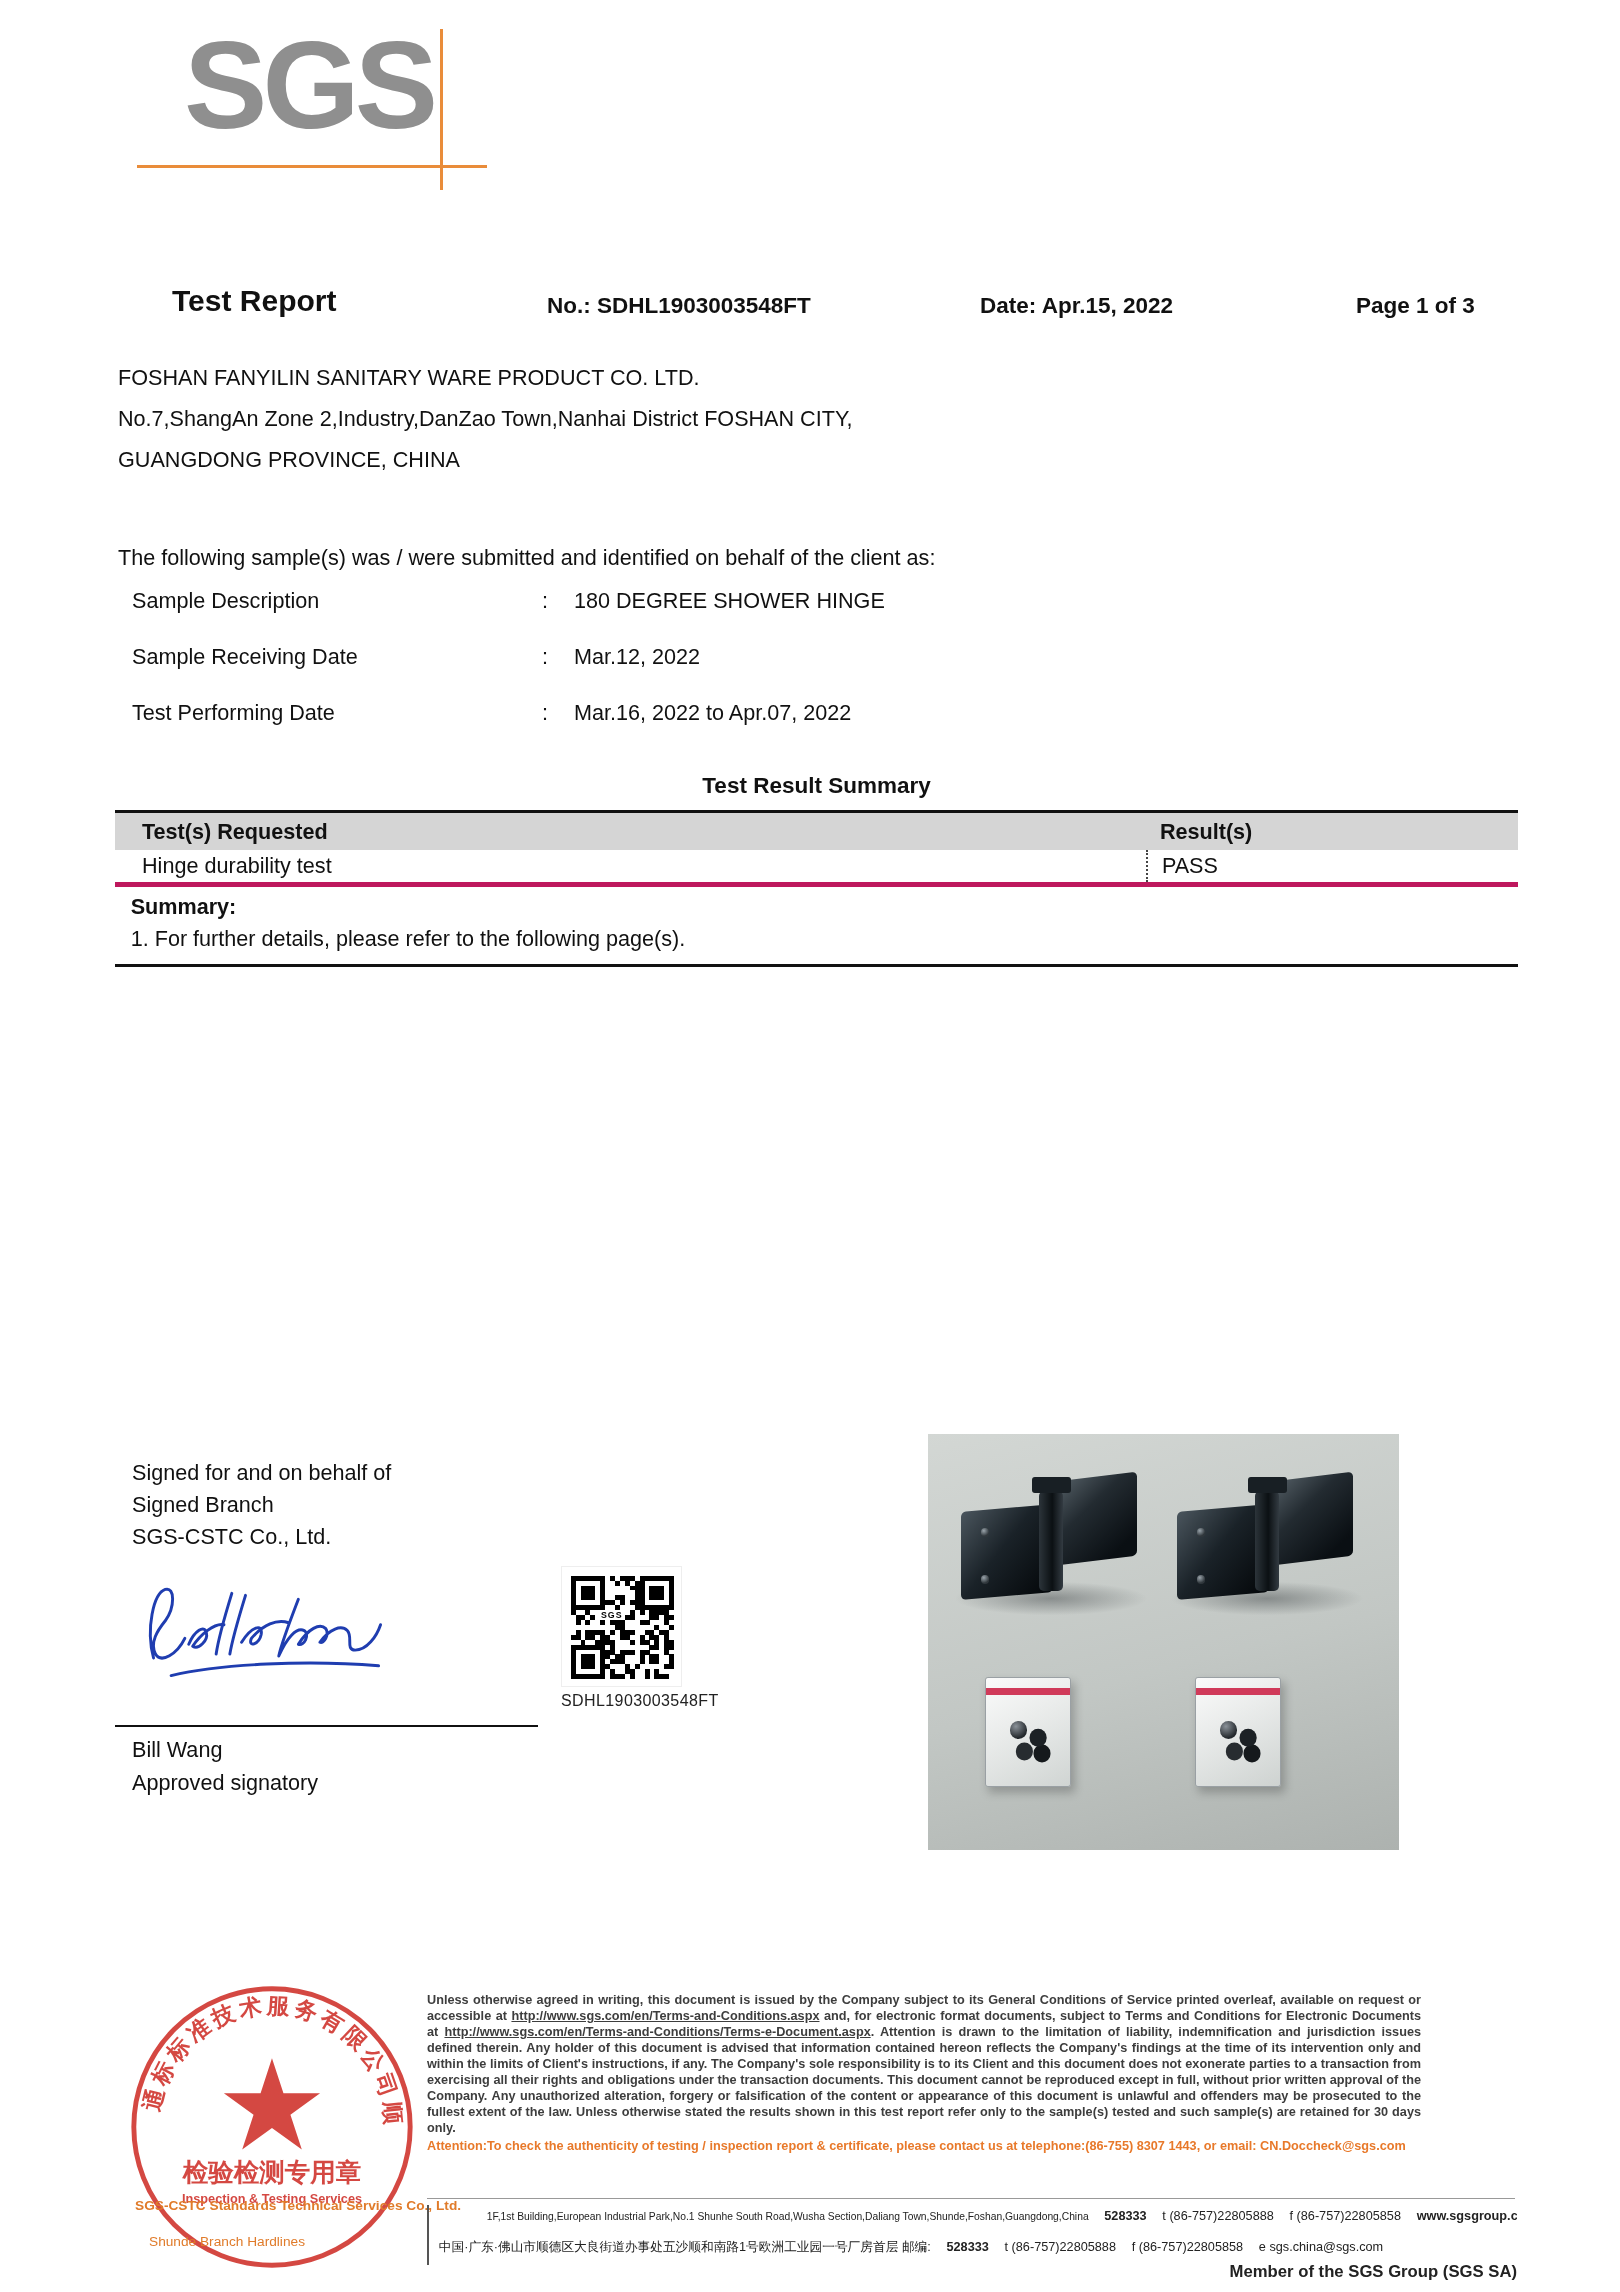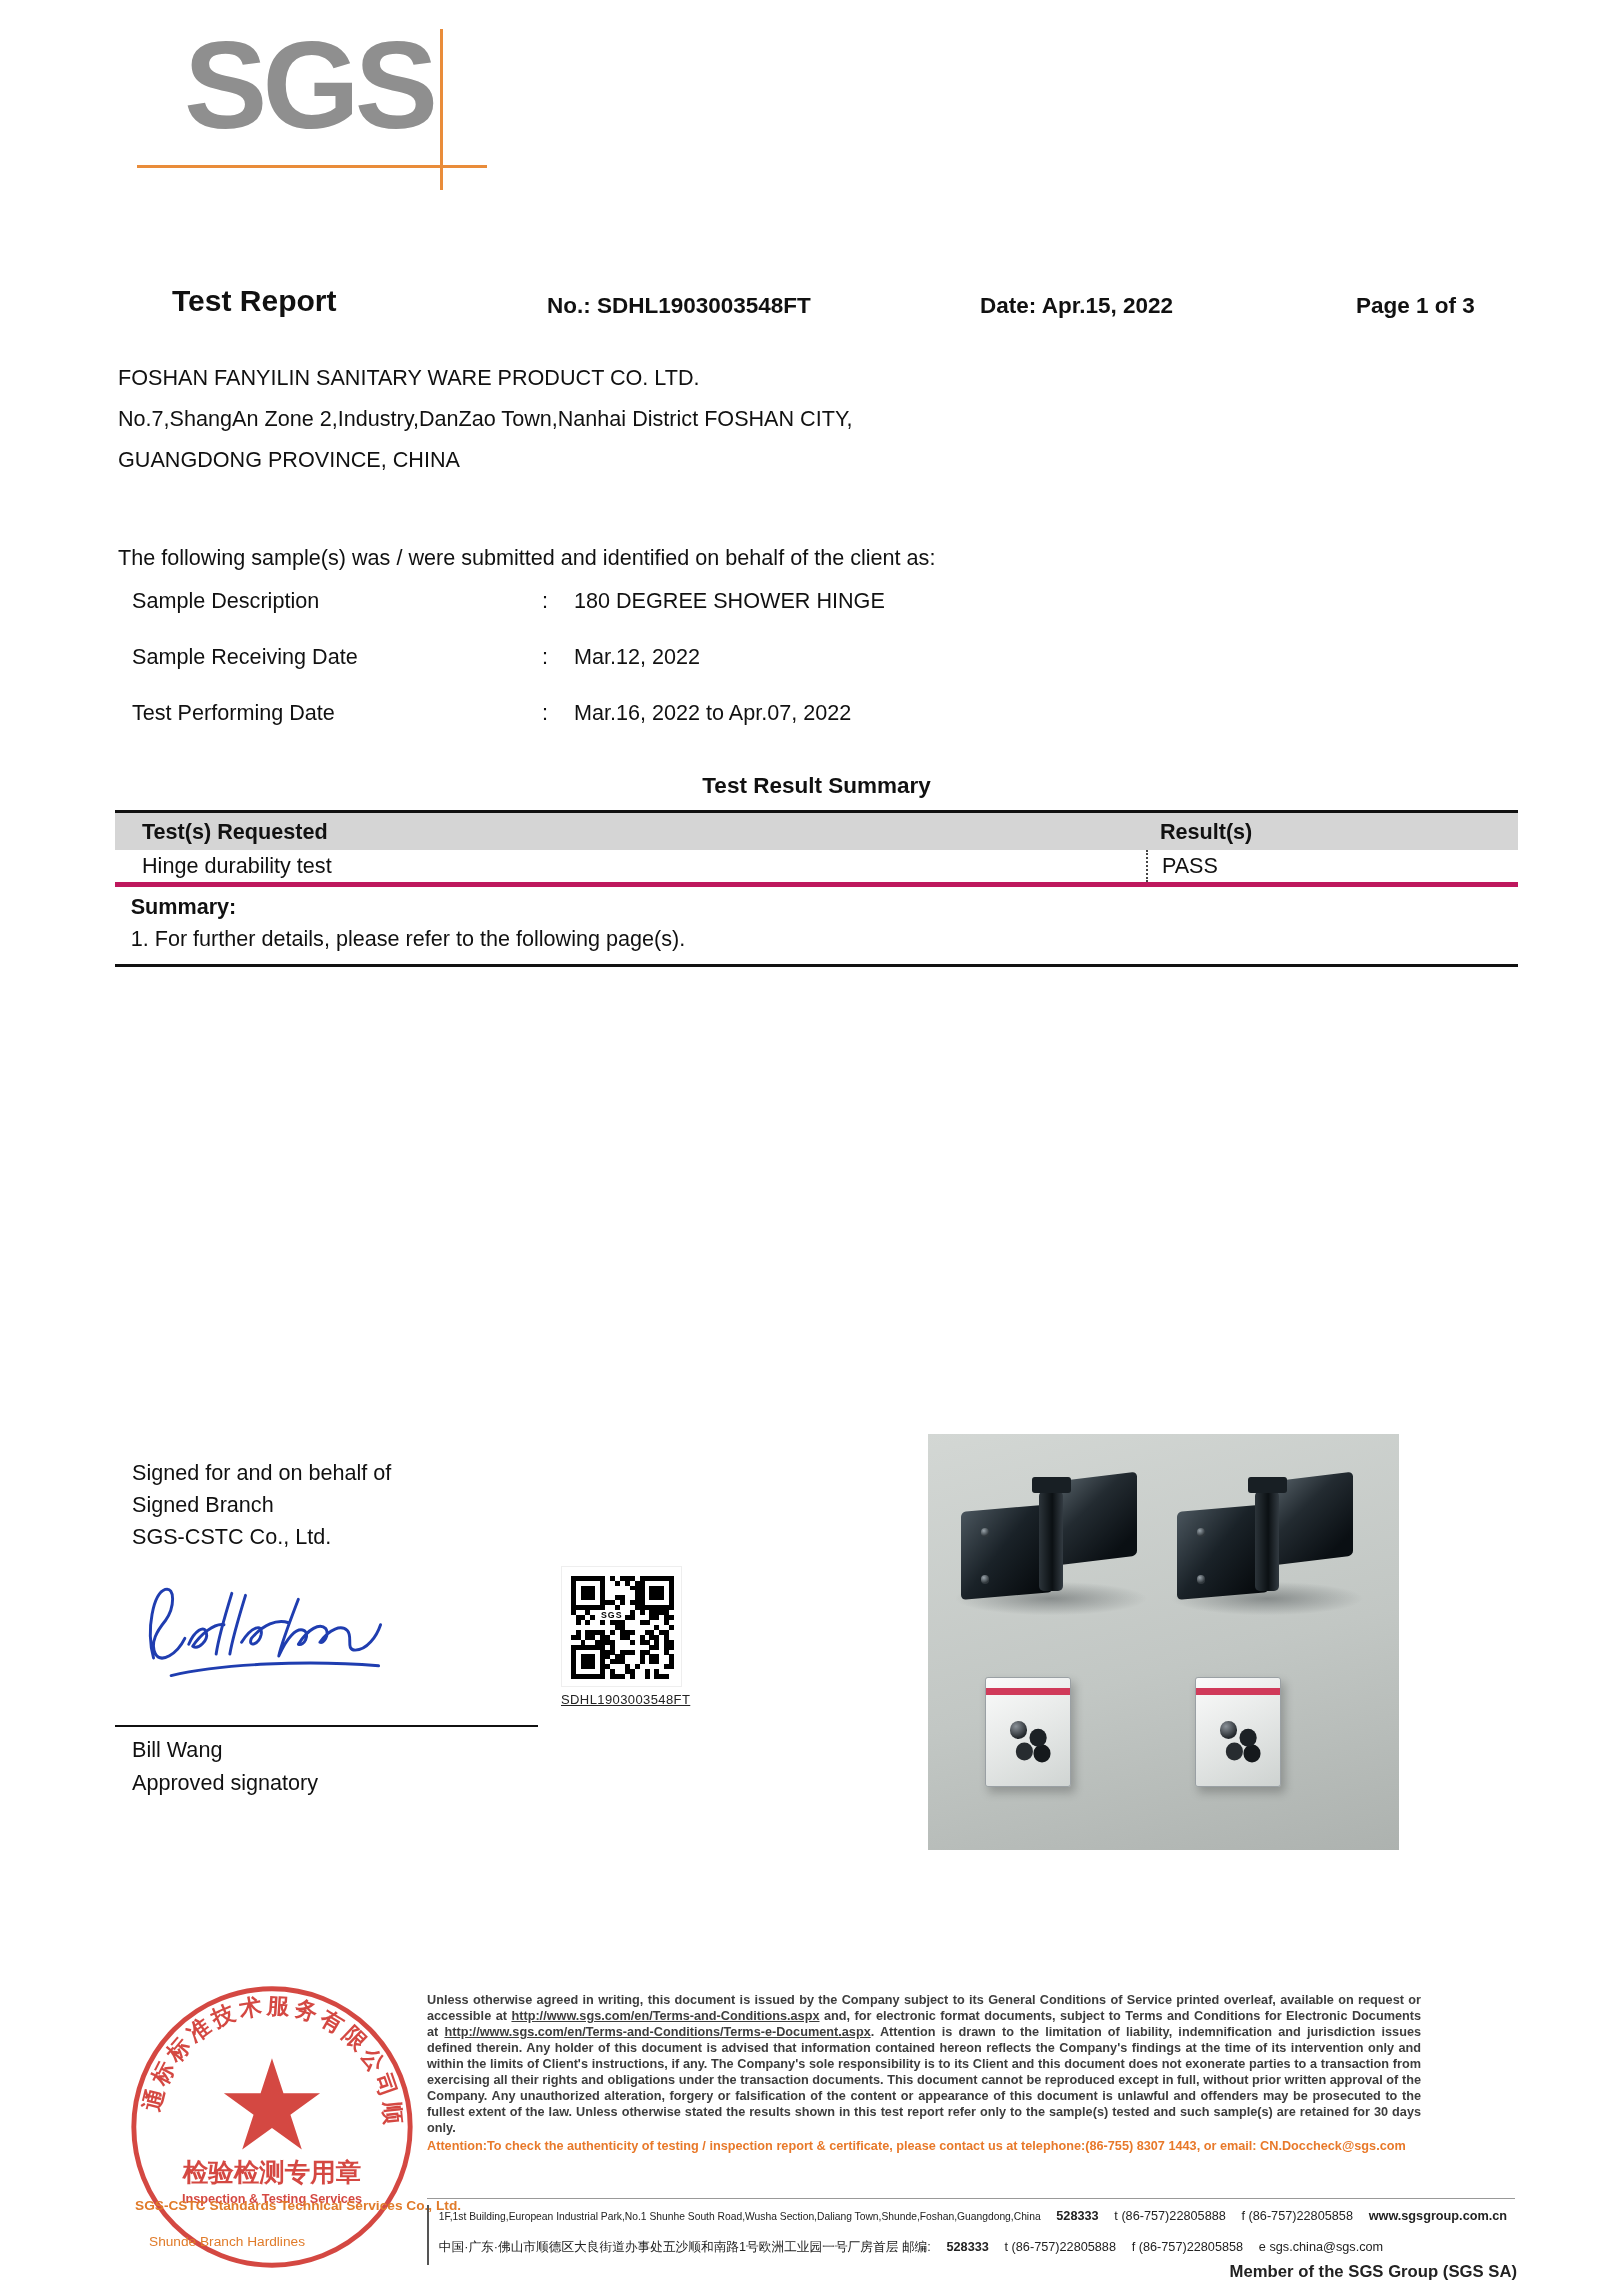--- a/index.html
+++ b/index.html
@@ -43,21 +43,21 @@
 
   
   .signed { left:132px; top:1457px; font-size:21.6px; line-height:32px; }
   .sig-svg { left:132px; top:1560px; }
   .qr-wrap { left:561px; top:1566px; width:121px; height:121px; background:#fff; padding:8.8px;
              border:1px solid #eee; }
   .qr-mods { position:relative; width:103px; height:103px; background:#fff; }
   .qr-mods i { position:absolute; width:4.9px; height:4.9px; background:#000; }
   .qr-sgs { position:absolute; left:37px; top:43px; background:#fff; font-size:8.8px; font-weight:bold;
             padding:0 2px; color:#000; letter-spacing:1px; }
-  .qr-cap { left:561px; top:1692px; width:121px; font-size:13px; color:#222; letter-spacing:0.4px;text-decoration:underline; }
+  .qr-cap { left:561px; top:1692px; width:121px; font-size:16px; color:#222; letter-spacing:0.4px; }
   .sig-rule { left:115px; top:1725px; width:423px; height:2px; background:#111; }
   .sig-name { left:132px; top:1737px; font-size:21.6px; }
   .sig-role { left:132px; top:1770px; font-size:21.6px; }
 
   
   .photo { left:928px; top:1434px; width:471px; height:416px;
            background:linear-gradient(165deg,#d3d7d4 0%,#c2c7c4 55%,#adb2af 100%); }
   .hinge { position:absolute; width:186px; height:142px; }
   .h1 { left:31px; top:41px; } .h2 { left:247px; top:41px; }
   .hg-shadow { position:absolute; left:-7.8px; top:106px; width:200px; height:35px;
@@ -86,21 +86,21 @@
   .stamp-co1 { left:135px; top:2198px; font-size:13.7px; font-weight:bold; color:#e07b2a; }
   .stamp-co2 { left:135px; top:2234px; font-size:13.7px; font-weight:normal; color:#e07b2a;margin-left:14px; }
   .foot-text { left:427px; top:1992px; width:994px; }
   .disc { font-size:12.7px; font-weight:bold; color:#3d3d3d; line-height:16px; text-align:justify; }
   .disc .u { text-decoration:underline; }
   .attn { margin-top:2px; font-size:12.7px; font-weight:bold; color:#e8792a; line-height:16px; }
   .foot-div { left:427px; top:2198px; width:1088px; height:1px; background:#999; }
   .addr-rows { left:427px; top:2205px; width:1090px; font-size:12.7px; color:#222; }
   .addr-row { display:flex; align-items:baseline; gap:15.7px; border-left:2px solid #555;
               padding:3.9px 0 3.9px 9.8px; height:30px; white-space:nowrap; overflow:hidden; }
-  .addr-small { font-size:10.3px; }
+  .addr-small { font-size:10.3px;margin-left:48px; }
   .addr-bold { font-weight:bold; }
   .member { left:928px; top:2262px; width:589px; text-align:right; font-size:16.7px; font-weight:bold; color:#222; }
 </style>
 </head>
 <body>
 
 <div class="page">
 
   <div class="crop-h"></div>
   <div class="crop-v"></div>

